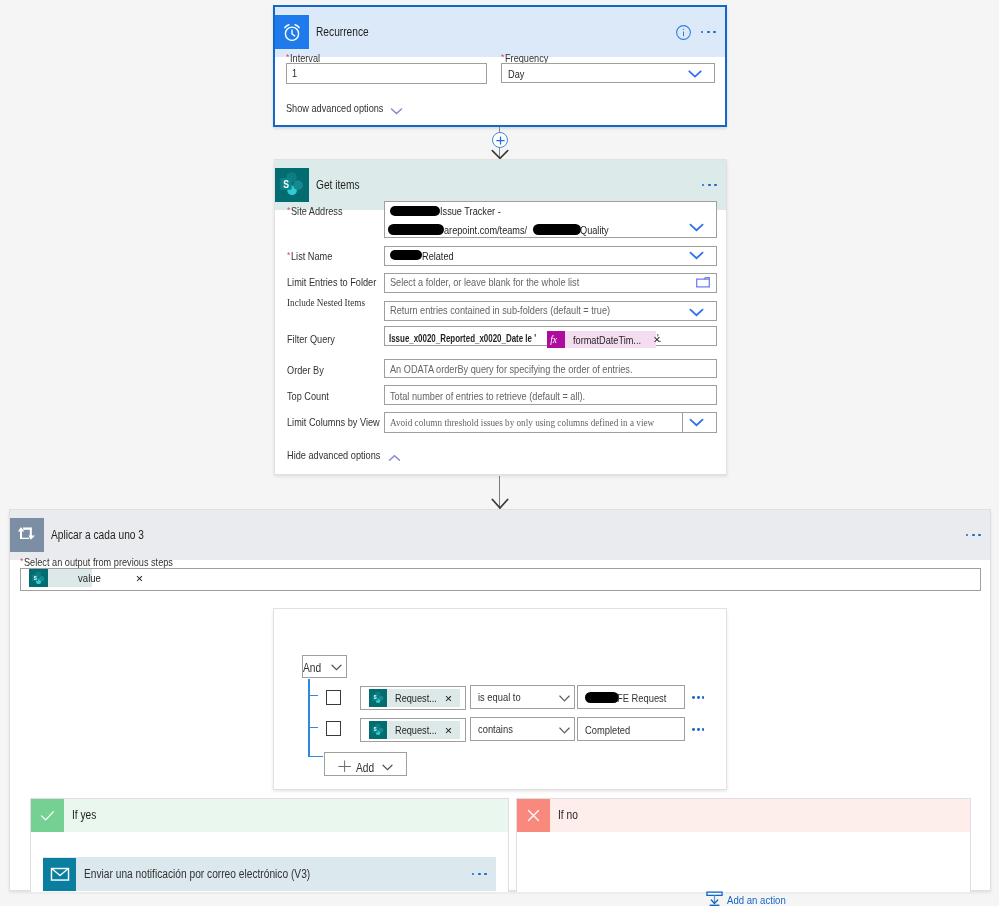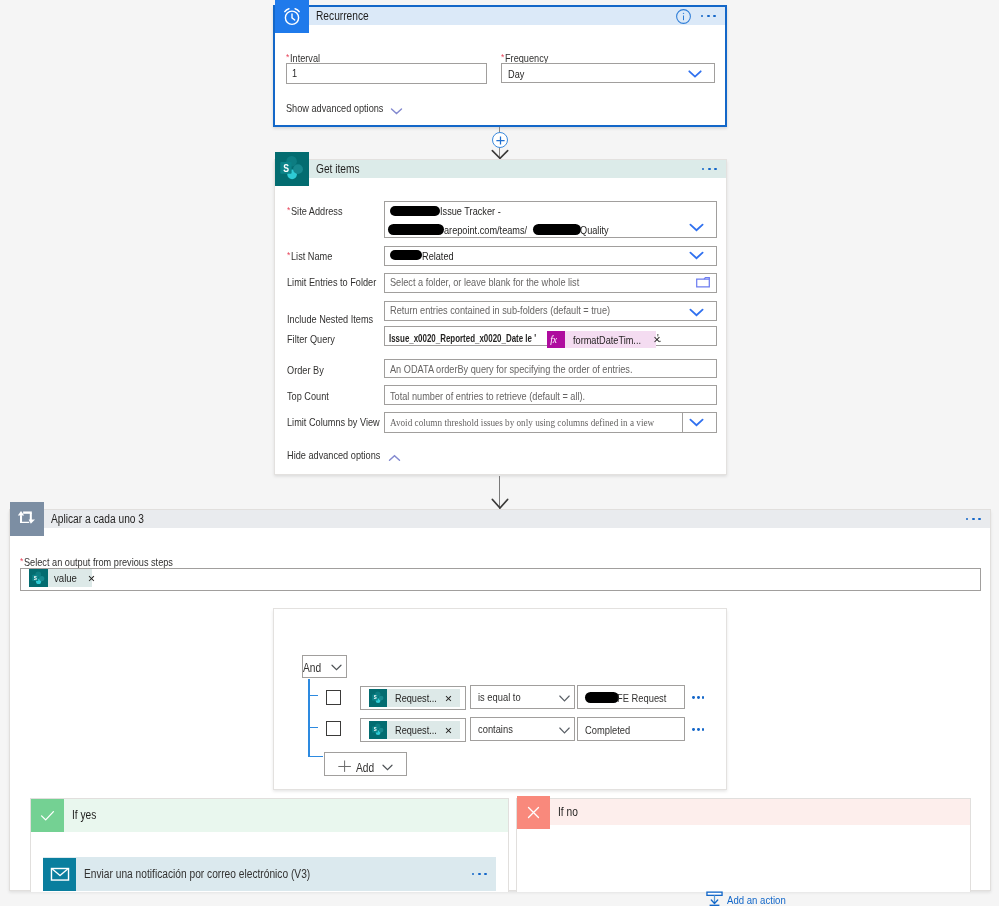--- a/index.html
+++ b/index.html
@@ -6,21 +6,21 @@
   body{width:999px;height:906px;background:#f5f5f5;
        font-family:"Liberation Sans",sans-serif;font-size:10.8px;color:#323130;
        overflow:hidden;position:relative;}
   div,span{box-sizing:border-box;}
 
   
   .sq{display:inline-block;white-space:nowrap;transform-origin:left center;transform:scaleX(.85);}
 
   
   .card{position:absolute;background:#fff;}
-  .card-hdr{display:flex;align-items:center;height:18px;}
+  .card-hdr{display:flex;align-items:center;height:50px;}
   .card-ico{width:34px;height:34px;flex:0 0 34px;display:flex;align-items:center;justify-content:center;}
   .card-title{flex:1;padding-left:7px;font-size:12px;line-height:13px;color:#201f1e;}
   .ellipsis{display:flex;align-items:center;gap:3.5px;padding:0 9px;}
   .ellipsis i{width:2.8px;height:2.8px;border-radius:50%;background:#1567c9;display:block;}
 
   
   .flabel{position:absolute;font-size:10.8px;line-height:11px;color:#323130;white-space:nowrap;}
   .req{color:#e8445a;margin-right:0.5px;font-size:8.5px;vertical-align:2px;display:inline-block;}
   .fbox{position:absolute;border:1px solid #a19f9d;background:#fff;}
   .fval{position:absolute;font-size:10.8px;line-height:11px;color:#201f1e;white-space:nowrap;}
@@ -147,21 +147,21 @@
   <div class="flabel" style="left:12px;top:117px;"><span class="sq">Limit Entries to Folder</span></div>
   <div class="fbox" style="left:109px;top:113px;width:333px;height:20px;"></div>
   <div class="fph" style="left:115px;top:117px;"><span class="sq">Select a folder, or leave blank for the whole list</span></div>
   <div style="position:absolute;left:421px;top:117.3px;">
     <svg width="14" height="10.5" viewBox="0 0 14 10.5" fill="none" stroke="#6e7ef0" stroke-width="1.25">
       <path d="M8.0 2.1 L9.4 0.7 H13.3 V2.1"></path>
       <path d="M0.7 2.1 H13.3 V9.8 H0.7 Z"></path>
     </svg>
   </div>
 
-  <div class="flabel" style="left:12px;top:154px;"><span class="sq">Include Nested Items</span></div>
+  <div class="flabel" style="left:12px;top:137px;font-family:Liberation Serif, serif;"><span class="sq">Include Nested Items</span></div>
   <div class="fbox" style="left:109px;top:141px;width:333px;height:20px;"></div>
   <div class="fph" style="left:115px;top:145px;"><span class="sq">Return entries contained in sub-folders (default = true)</span></div>
   <div class="chev" style="left:413.5px;top:146.5px;">
     <svg width="15" height="10" viewBox="0 0 15 10" fill="none" stroke="#2f70ef" stroke-width="1.8">
         <path d="M1.4 2.6 L7.5 8.2 L13.6 2.6" stroke-linecap="round"></path>
       </svg>
   </div>
 
   <div class="flabel" style="left:12px;top:174px;"><span class="sq">Filter Query</span></div>
   <div class="fbox" style="left:109px;top:166px;width:333px;height:20px;"></div>
@@ -228,21 +228,21 @@
     <div class="ellipsis">
         <i></i>
         <i></i>
         <i></i>
       </div>
   </div>
   <div class="flabel" style="left:10px;top:46px;">
     <span class="req">*</span><span class="sq">Select an output from previous steps</span>
   </div>
   <div class="fbox" style="left:10px;top:58px;width:961px;height:23px;"></div>
-  <div style="position:absolute;left:19px;top:59.2px;height:18.3px;width:62.9px;display:flex;align-items:center;background:#dde9e8;">
+  <div style="position:absolute;left:19px;top:59.2px;height:18.3px;width:62.9px;display:flex;align-items:center;background:#dde9e8;gap:24px;">
     <span style="width:19.3px;height:18.3px;flex:0 0 19.3px;background:#036c70;display:flex;align-items:center;justify-content:center;">
       <svg width="15" height="15" viewBox="0 0 28 28">
         <circle cx="13.6" cy="6.3" r="5.3" fill="#0d7d82"></circle>
         <circle cx="14.1" cy="19.4" r="4.8" fill="#2ecbd5"></circle>
         <circle cx="20.0" cy="14.15" r="4.9" fill="#17888e"></circle>
         <rect x="2.3" y="7.0" width="11.3" height="11.8" rx="1.0" fill="#0c8489"></rect>
         <text x="8.2" y="16.6" font-family="'Liberation Sans',sans-serif" font-size="10.2" font-weight="bold" fill="#fff" text-anchor="middle" transform="translate(8.2,0) scale(0.85,1) translate(-8.2,0)">S</text>
       </svg>
     </span>
     <span style="padding-left:6.2px;color:#201f1e;font-size:11.3px;"><span class="sq">value</span></span>
@@ -366,21 +366,21 @@
       <div style="padding-left:8px;flex:1;font-size:12px;"><span class="sq">Enviar una notificación por correo electrónico (V3)</span></div>
       <div class="ellipsis">
           <i></i>
           <i></i>
           <i></i>
         </div>
     </div>
   </div>
 
   <div style="position:absolute;left:506px;top:288px;width:455px;height:94px;border:1px solid #e1dfdd;border-bottom:none;background:#fff;">
-    <div class="card-hdr" style="background:#fdeeec;height:26px;">
+    <div class="card-hdr" style="background:#fdeeec;height:33px;">
       <div class="card-ico" style="width:33px;height:33px;flex:0 0 33px;background:#f9897c;">
         <svg width="21" height="21" viewBox="0 0 24 24" fill="none" stroke="#fff" stroke-width="1.5">
             <path d="M6.3 6.3 L17.7 17.7 M17.7 6.3 L6.3 17.7" stroke-linecap="round"></path>
           </svg>
       </div>
       <div class="card-title" style="padding-left:8px;"><span class="sq">If no</span></div>
     </div>
     <div style="position:absolute;left:189px;top:92px;display:flex;align-items:center;gap:4px;">
       <span style="display:flex;">
         <svg width="17" height="17" viewBox="0 0 18 18" fill="none">

